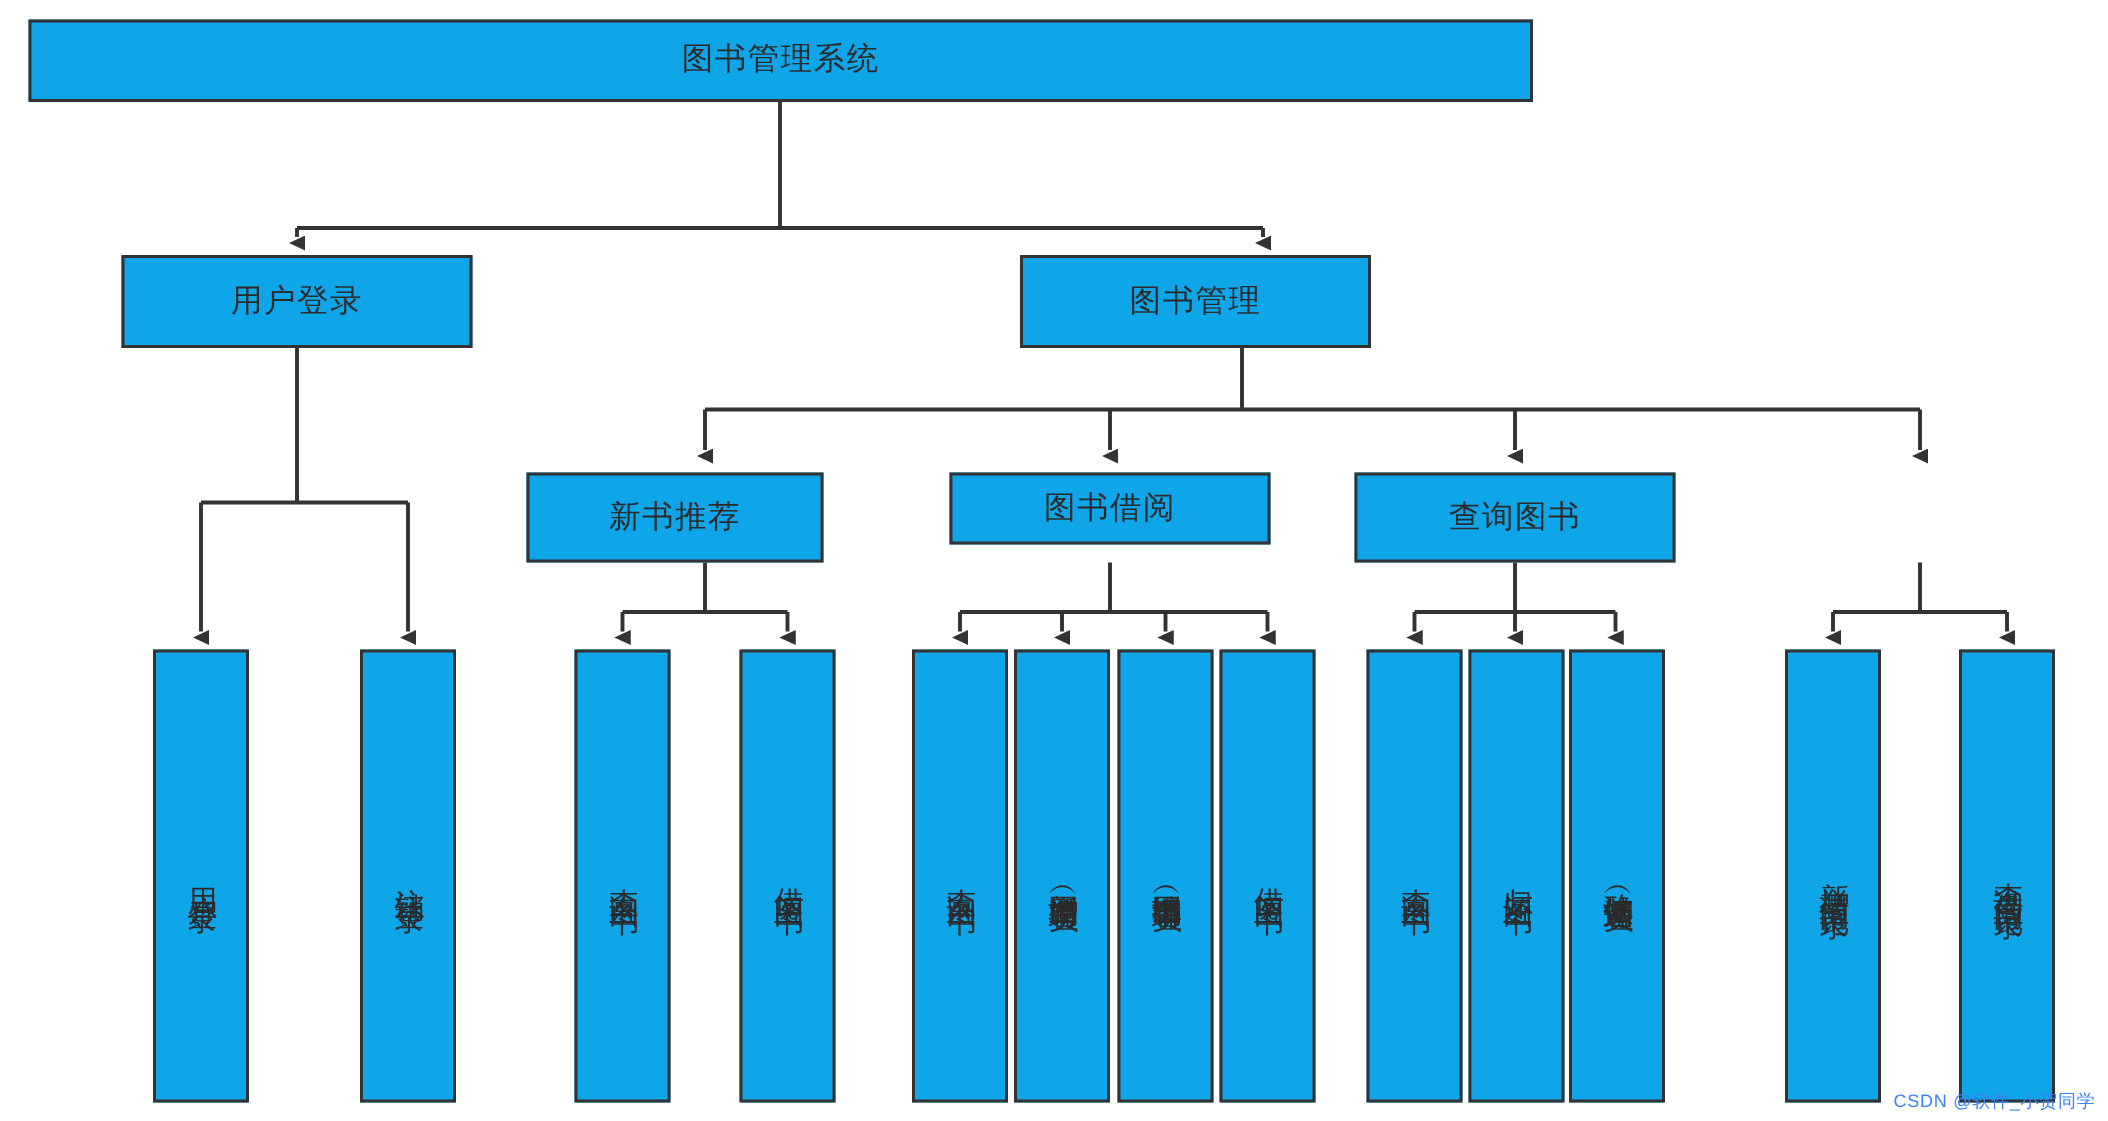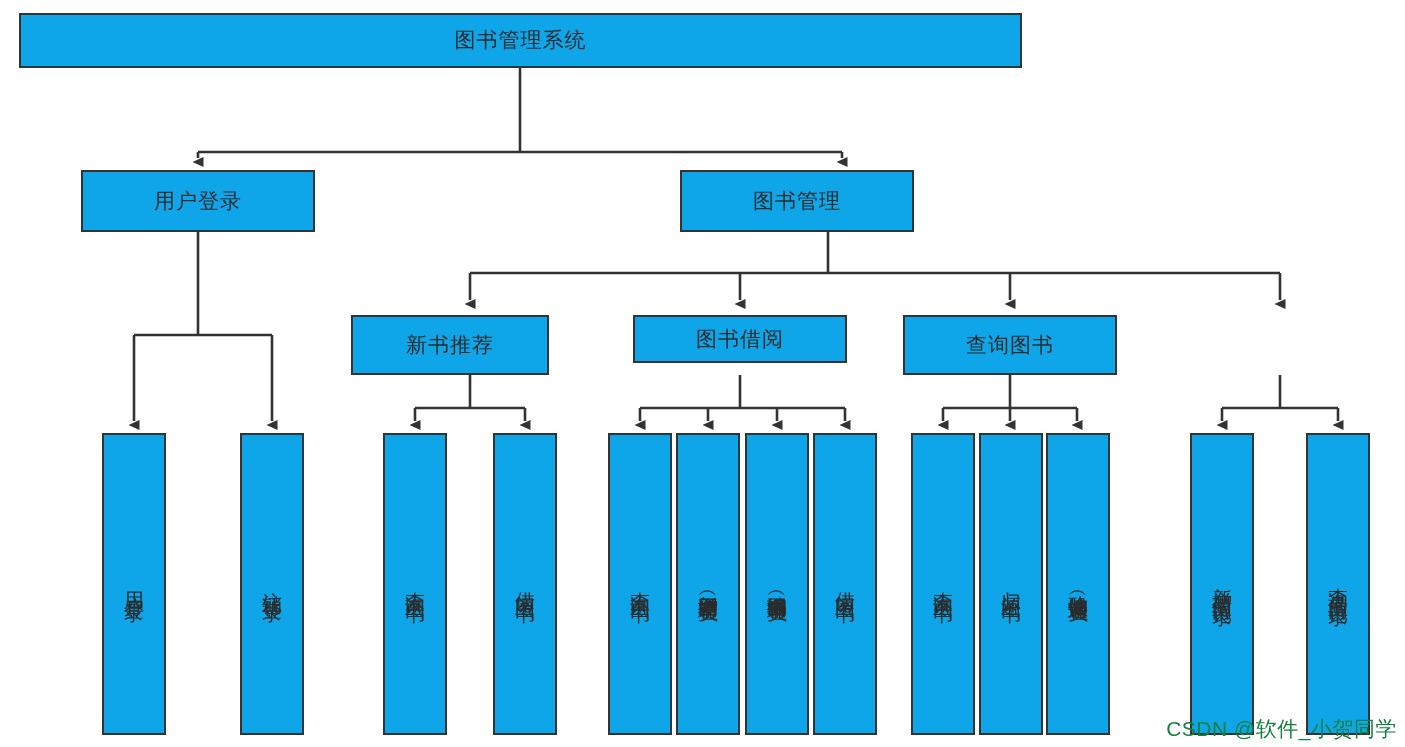--- a/index.html
+++ b/index.html
@@ -54,22 +54,22 @@
     font-size: 20px;
   }
   .node.vertical.tight .node-label {
     letter-spacing: 1px;
     font-size: 20px;
   }
   .watermark {
     position: absolute;
     right: 8px;
     bottom: 4px;
-    font-size: 21px;
-    color: #15803d;
+    font-size: 12px;
+    color: #3b82f6;
     letter-spacing: 0.5px;
     z-index: 3;
     white-space: nowrap;
   }
 </style>
 </head>
 <body>
 
 <div id="stage">
 

